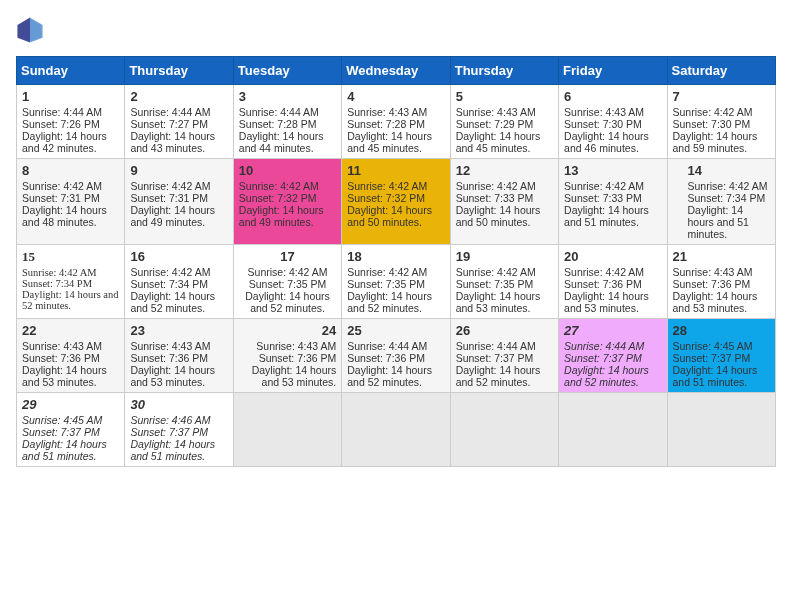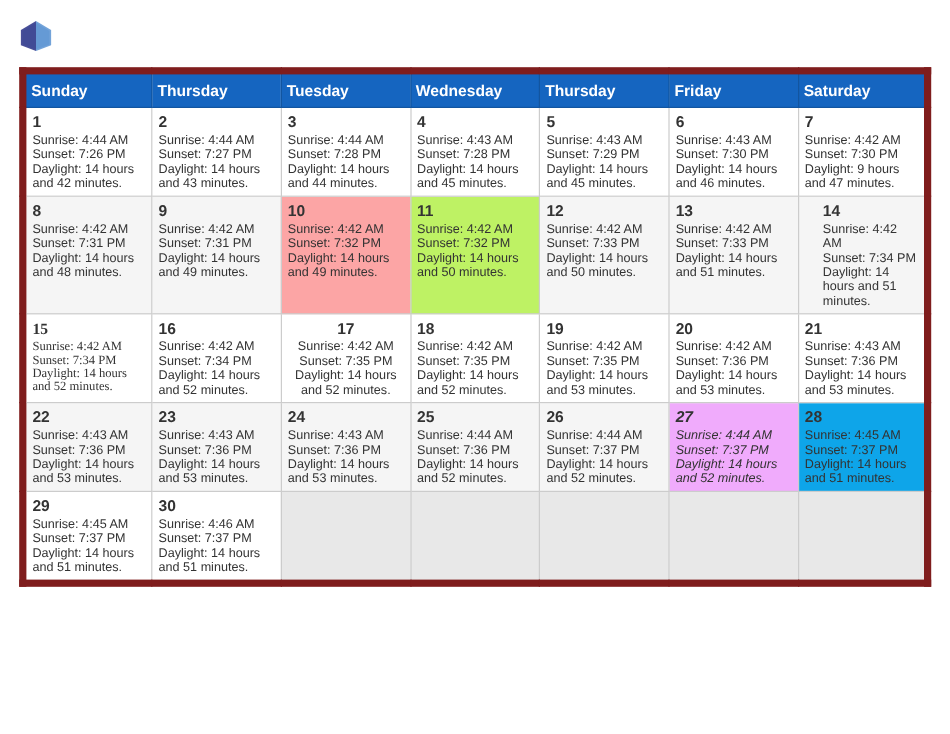--- a/index.html
+++ b/index.html
@@ -48,21 +48,21 @@
       font-weight: bold;
       color: #333;
     }
     .location-title {
       font-size: 15px;
       color: #555;
     }
     .calendar {
       width: 100%;
       border-collapse: collapse;
-      border: 6px solid #7f1d1d;
+      border: 1px solid #7f1d1d;
     }
     .calendar th {
       background: #1565c0;
       color: #fff;
       font-size: 13px;
       font-weight: bold;
       padding: 6px 4px;
       text-align: left;
       border: 1px solid #1255a0;
     }
@@ -86,20 +86,21 @@
       font-size: 13px;
       font-weight: bold;
       display: block;
       margin-bottom: 2px;
     }
     .cell-empty {
       background: #e8e8e8 !important;
     }
     .last-row td {
       min-height: 70px;
+      font-style: italic;
     }
   </style>
 </head>
 <body>
 
 <div class="header">
   <div class="logo">
     <svg class="logo-icon" viewBox="0 0 40 40">
       <polygon points="20,4 36,14 36,30 20,36 4,30 4,14" fill="#1565c0" opacity="0.15"></polygon>
       <polygon points="20,2 38,13 38,31 20,38" fill="#1565c0" opacity="0.6"></polygon>
@@ -163,43 +164,43 @@
         <td style="background: rgb(255, 255, 255);">
         <span class="day-num">6</span>
         <span>Sunrise: 4:43 AM</span><br>
         <span>Sunset: 7:30 PM</span><br>
         <span>Daylight: 14 hours and 46 minutes.</span>
       </td>
         <td style="background: rgb(255, 255, 255);">
         <span class="day-num">7</span>
         <span>Sunrise: 4:42 AM</span><br>
         <span>Sunset: 7:30 PM</span><br>
-        <span>Daylight: 9 hours and 47 minutes.</span>
+        <span>Daylight: 14 hours and 59 minutes.</span>
       </td>
       </tr>
       <tr>
         <td style="background: rgb(245, 245, 245);">
         <span class="day-num">8</span>
         <span>Sunrise: 4:42 AM</span><br>
         <span>Sunset: 7:31 PM</span><br>
         <span>Daylight: 14 hours and 48 minutes.</span>
       </td>
         <td style="background: rgb(245, 245, 245);">
         <span class="day-num">9</span>
         <span>Sunrise: 4:42 AM</span><br>
         <span>Sunset: 7:31 PM</span><br>
         <span>Daylight: 14 hours and 49 minutes.</span>
       </td>
-        <td style="background: #fca5a5;">
+        <td style="background: #ec4899;">
         <span class="day-num">10</span>
         <span>Sunrise: 4:42 AM</span><br>
         <span>Sunset: 7:32 PM</span><br>
         <span>Daylight: 14 hours and 49 minutes.</span>
       </td>
-        <td style="background: #bef264;">
+        <td style="background: #eab308;">
         <span class="day-num">11</span>
         <span>Sunrise: 4:42 AM</span><br>
         <span>Sunset: 7:32 PM</span><br>
         <span>Daylight: 14 hours and 50 minutes.</span>
       </td>
         <td style="background: rgb(245, 245, 245);">
         <span class="day-num">12</span>
         <span>Sunrise: 4:42 AM</span><br>
         <span>Sunset: 7:33 PM</span><br>
         <span>Daylight: 14 hours and 50 minutes.</span>
@@ -267,21 +268,21 @@
         <span>Sunrise: 4:43 AM</span><br>
         <span>Sunset: 7:36 PM</span><br>
         <span>Daylight: 14 hours and 53 minutes.</span>
       </td>
         <td style="background: rgb(245, 245, 245);">
         <span class="day-num">23</span>
         <span>Sunrise: 4:43 AM</span><br>
         <span>Sunset: 7:36 PM</span><br>
         <span>Daylight: 14 hours and 53 minutes.</span>
       </td>
-        <td style="background: rgb(245, 245, 245);">
+        <td style="background: rgb(245, 245, 245); text-align: right;">
         <span class="day-num">24</span>
         <span>Sunrise: 4:43 AM</span><br>
         <span>Sunset: 7:36 PM</span><br>
         <span>Daylight: 14 hours and 53 minutes.</span>
       </td>
         <td style="background: rgb(245, 245, 245);">
         <span class="day-num">25</span>
         <span>Sunrise: 4:44 AM</span><br>
         <span>Sunset: 7:36 PM</span><br>
         <span>Daylight: 14 hours and 52 minutes.</span>

